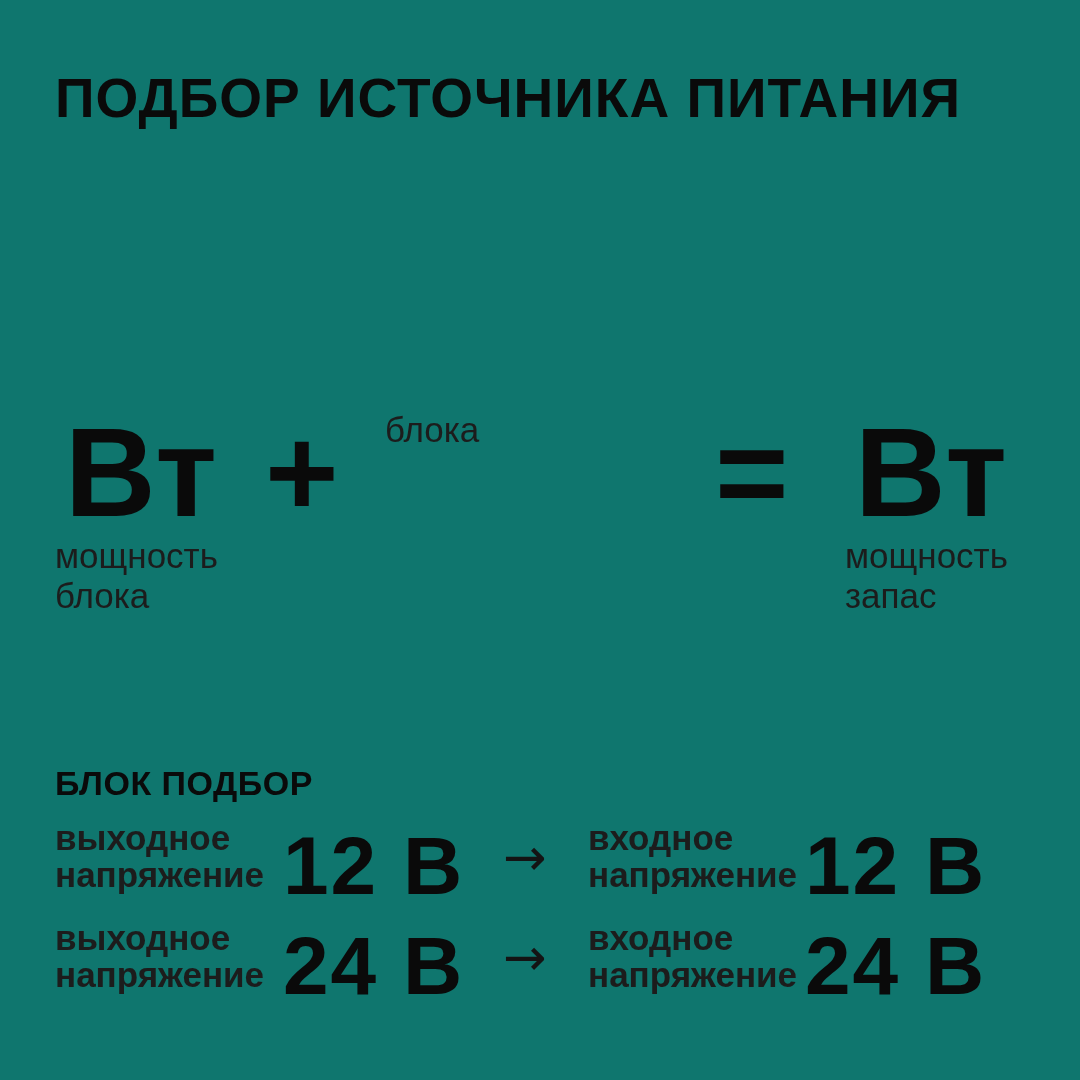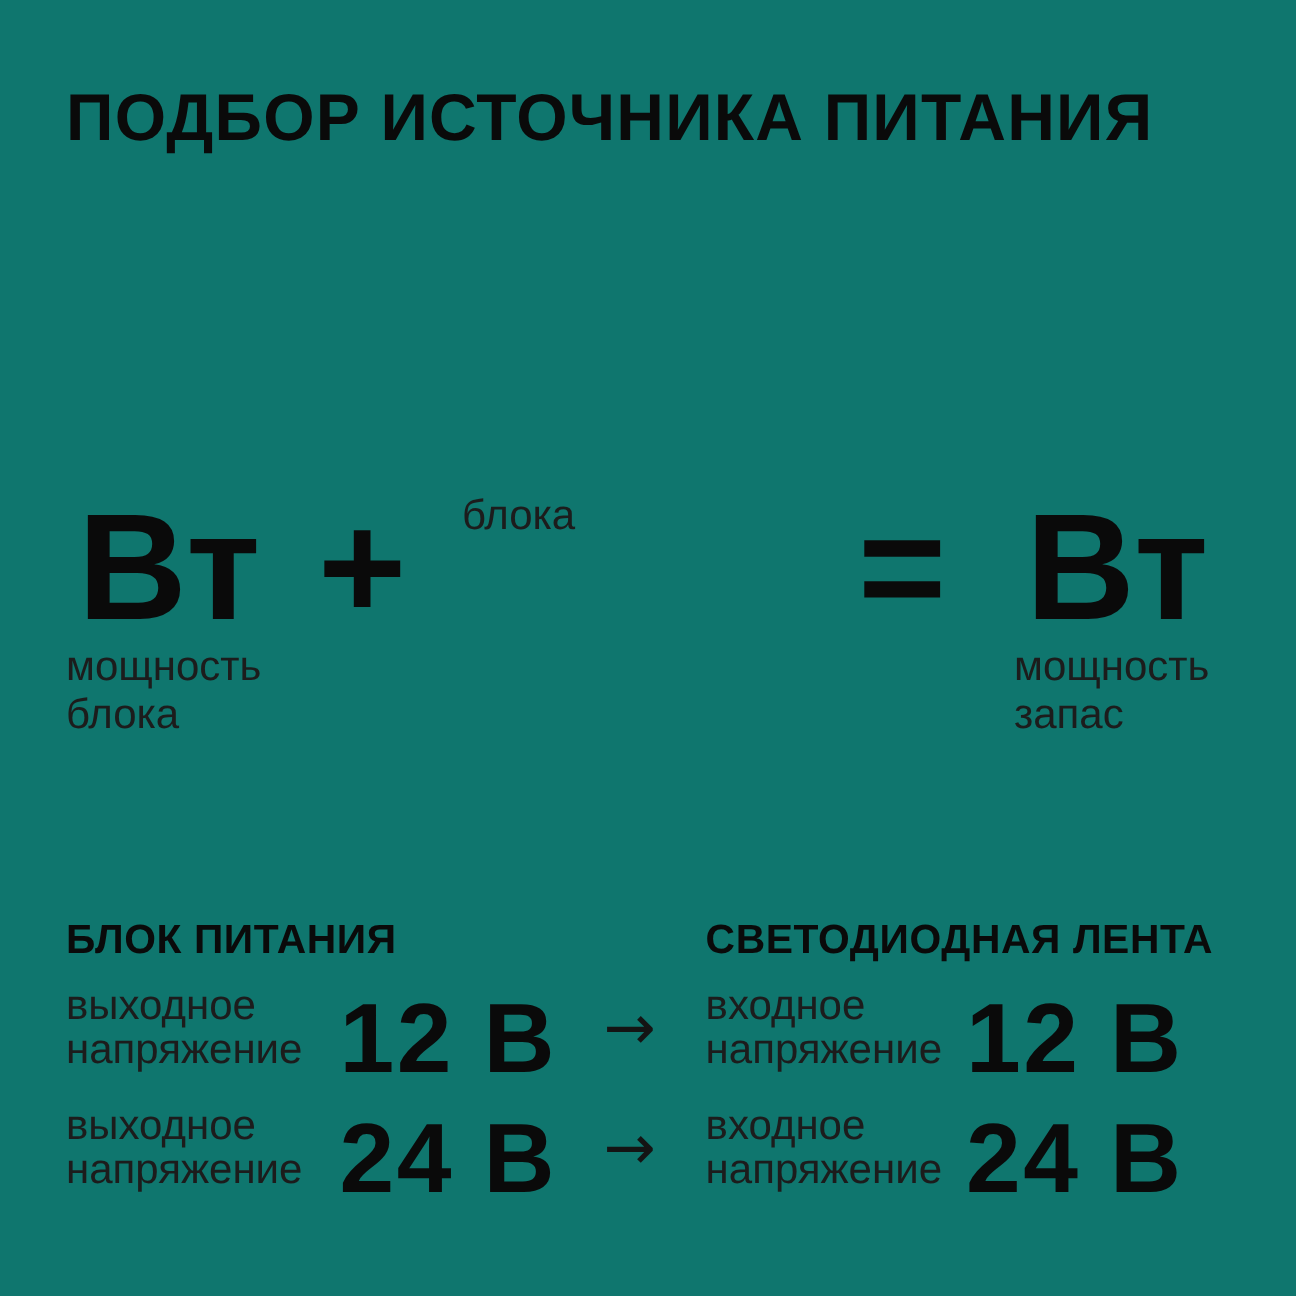--- a/index.html
+++ b/index.html
@@ -81,21 +81,21 @@
     height: 100px;
   }
   .cmp-row.row1 { top: 813px; }
   .cmp-row.row2 { top: 913px; }
 
   .cmp-label {
     position: absolute;
     top: 6px;
     font-size: 35px;
     line-height: 37px;
-    font-weight: 400;
+    font-weight: 700;
     color: #1c1c1c;
     white-space: nowrap;
   }
   .cmp-label.left  { left: 0; }
   .cmp-label.right { left: 533px; }
 
   .cmp-value {
     position: absolute;
     top: 12px;
     font-size: 82px;
@@ -146,22 +146,21 @@
 
     <div class="f-item f-term3">
       <div class="f-big">Вт</div>
       <div class="f-label">
         <div>мощность</div>
         <div>запас</div>
       </div>
     </div>
   </div>
 
-  <div class="cmp-header left">БЛОК ПИТАНИЯ</div>
-  <div class="cmp-header right">СВЕТОДИОДНАЯ ЛЕНТА</div>
+  <div class="cmp-header left">БЛОК ПОДБОР</div>
 
   <div class="cmp-row row1">
     <div class="cmp-label left">
       <div>выходное</div>
       <div>напряжение</div>
     </div>
     <div class="cmp-value left">12 В</div>
     <div class="cmp-arrow">→</div>
     <div class="cmp-label right">
       <div>входное</div>

